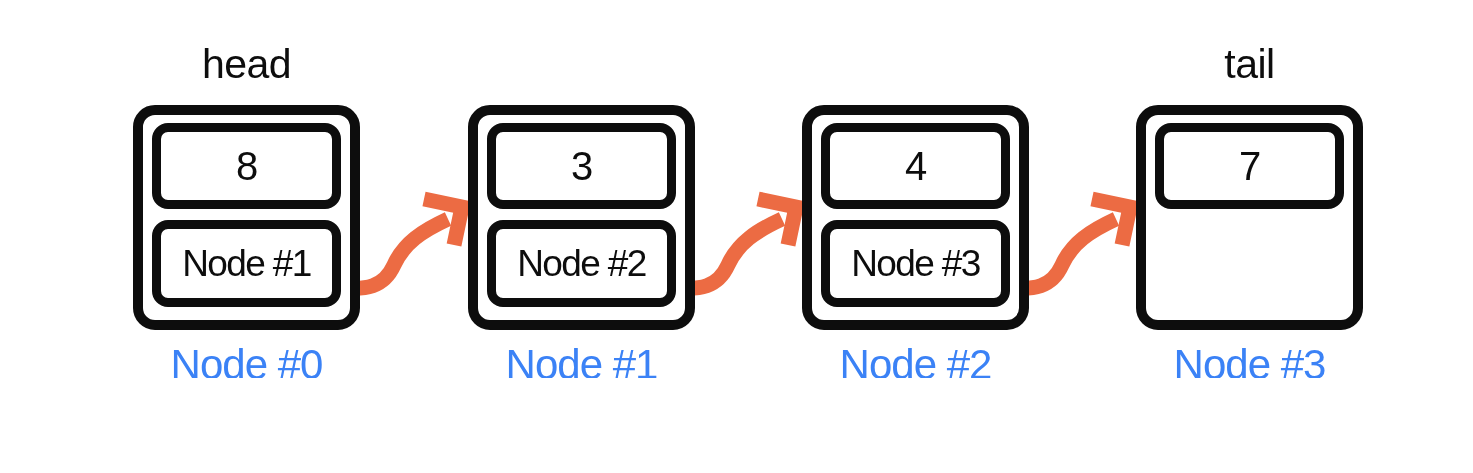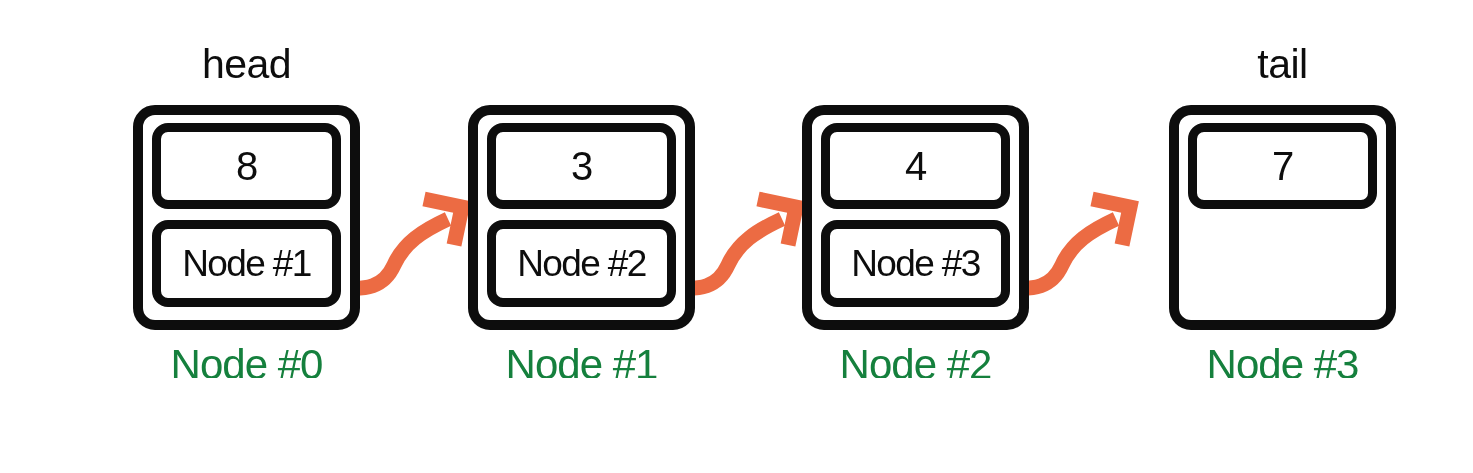--- a/index.html
+++ b/index.html
@@ -90,21 +90,21 @@
   }
 
   .node-caption {
     position: absolute;
     top: 338px;
     left: -14px;
     width: 255px;
     text-align: center;
     font-size: 42px;
     line-height: 54px;
-    color: #15803d;
+    color: #3b82f6;
     letter-spacing: -1px;
     white-space: nowrap;
   }
 
   
   .arrow-svg {
     position: absolute;
     top: 195px;
     width: 150px;
     height: 110px;
@@ -155,21 +155,21 @@
       <div class="node-box">
         <div class="node-cell value-cell">
           <span class="cell-text">4</span>
         </div>
         <div class="node-cell pointer-cell">
           <span class="cell-text">Node #3</span>
         </div>
       </div>
       <div class="node-caption">Node #2</div>
     </div>
-    <div class="node-group" style="left: 1136px; margin-left: 33px;">
+    <div class="node-group" style="left: 1136px;">
       <div class="node-ref-label">tail</div>
       <div class="node-box">
         <div class="node-cell value-cell">
           <span class="cell-text">7</span>
         </div>
       </div>
       <div class="node-caption">Node #3</div>
     </div>
   </div>
 

